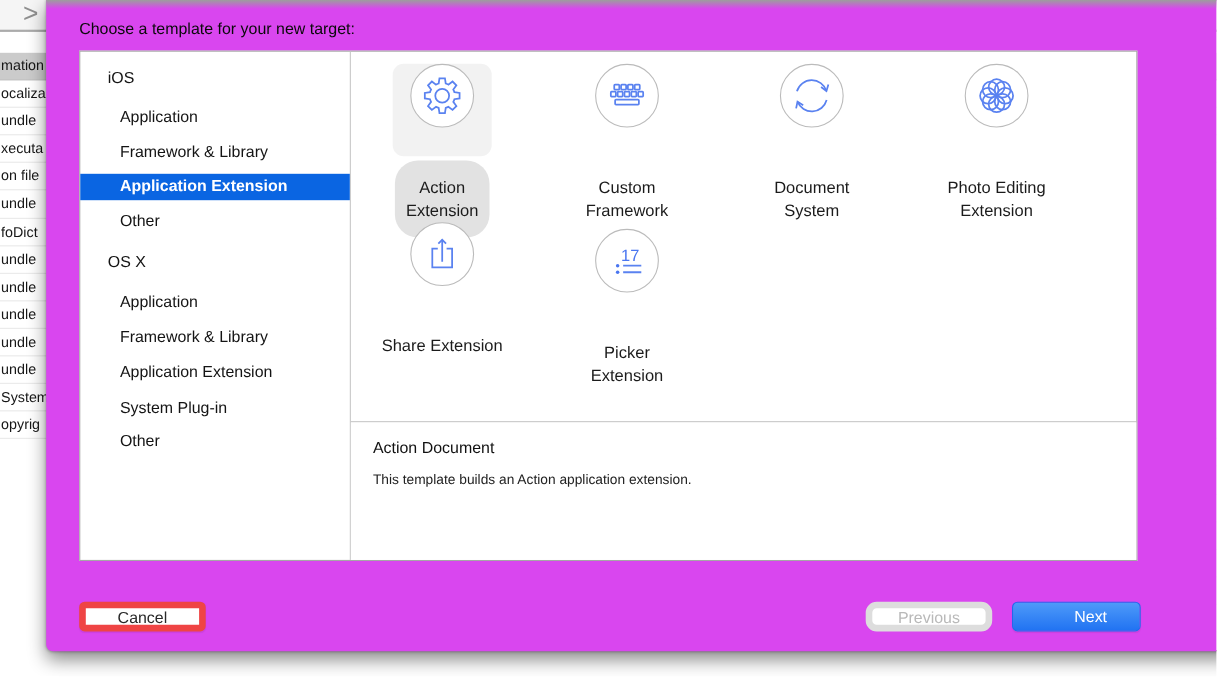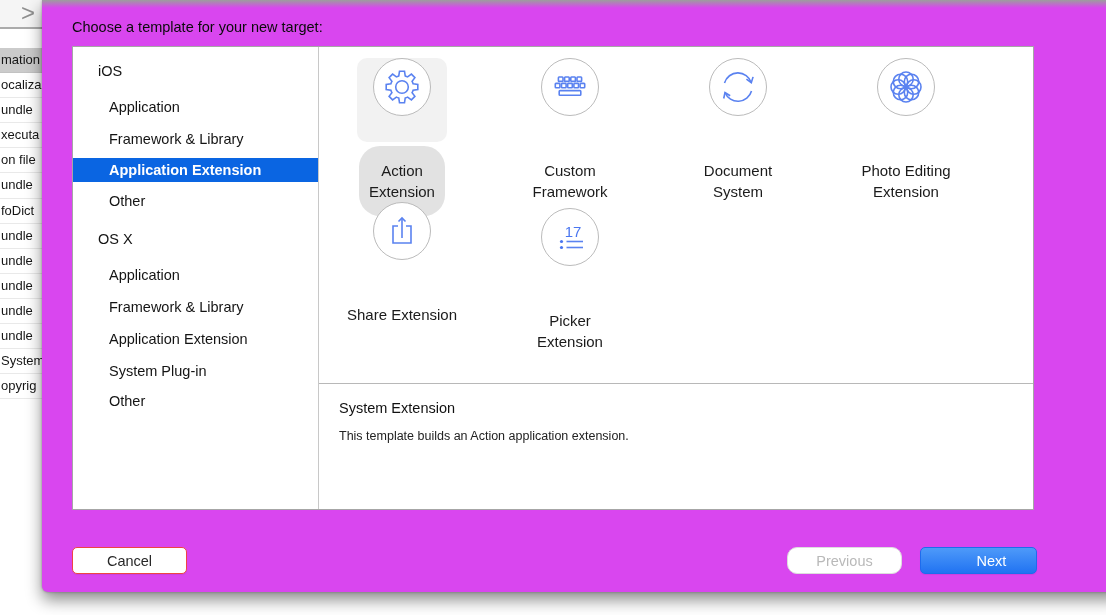--- a/index.html
+++ b/index.html
@@ -42,21 +42,21 @@
   .tile-label{display:inline-block;margin-top:4px;padding:14px 10px;border-radius:21px;
           font-size:15px;line-height:21px;color:#1b1b1b;}
   .tile-label.sel{background:#e2e2e2;}
 
   .hdivider{position:absolute;left:246px;right:0;top:336px;height:1px;background:#b8b8b8;}
   .desc{position:absolute;left:246px;right:0;top:337px;bottom:0;padding:16px 20px;box-sizing:border-box;background:#fff;}
   .desc-title{font-size:14.5px;color:#111;}
   .desc-body{font-size:12.5px;color:#222;margin-top:13px;}
 
   .btn{position:absolute;top:547px;height:27px;border-radius:5px;font-size:14.5px;
-       font-family:"Liberation Sans",sans-serif;border:1px solid #ef4444;background:#fff;color:#282828;
+       font-family:"Liberation Sans",sans-serif;border:6px solid #ef4444;background:#fff;color:#282828;
        box-shadow:0 1px 1px rgba(0,0,0,.07);}
   .btn-cancel{left:30px;width:115px;}
   .btn-prev{left:745px;width:115px;color:#b9b9b9;border-color:#dddddd;box-shadow:none;border-radius:10px;}
   .btn-next{left:878px;width:117px;background:linear-gradient(#4e9af9,#2173f2);
             border:1px solid #1e6ced;color:#fff;padding-left:32px;}
 
   svg.tpl{stroke:#5a82f0;fill:none;stroke-width:1.6;}
   svg.tpl text{stroke:none;fill:#4a76f0;}
 </style>
 </head>
@@ -247,21 +247,21 @@
             <span>Picker</span><br>
             <span>Extension</span>
           </div>
         </div>
 
       </div>
 
       <div class="hdivider"></div>
 
       <div class="desc">
-        <div class="desc-title">System Extension</div>
+        <div class="desc-title">Action Document</div>
         <div class="desc-body">This template builds an Action application extension.</div>
       </div>
     </div>
 
     <button class="btn btn-cancel">Cancel</button>
     <button class="btn btn-prev" disabled="">Previous</button>
     <button class="btn btn-next">Next</button>
   </div>
 
 </div>

